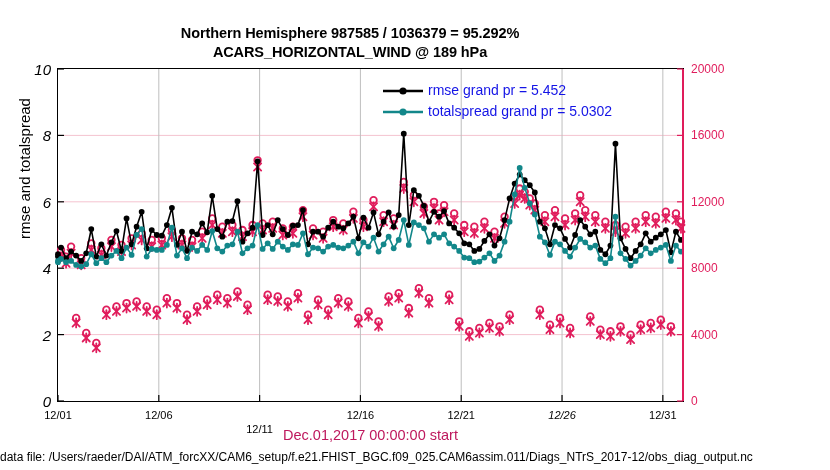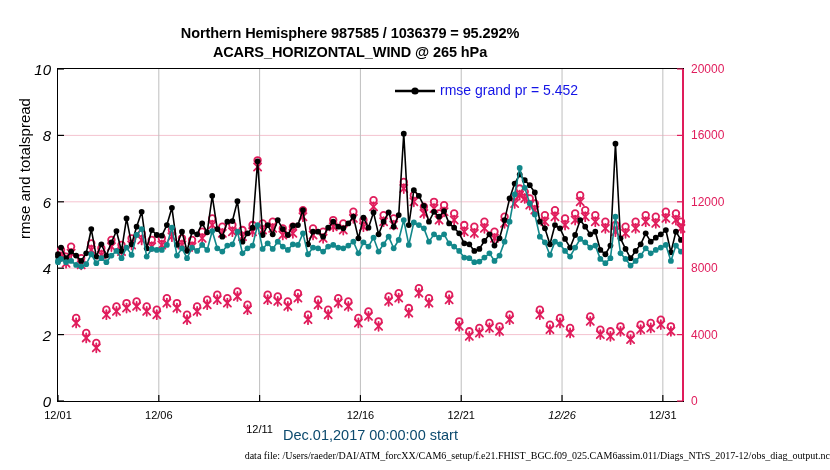--- a/index.html
+++ b/index.html
@@ -93,35 +93,35 @@
     color: #000;
     white-space: nowrap;
   }
   .xlabel {
     position: absolute;
     left: 57px;
     top: 427px;
     width: 627px;
     text-align: center;
     font-size: 14.5px;
-    color: #0c4a6e;
+    color: #be185d;
   }
   .footer-note {
     position: absolute;
     left: 0;
     top: 450px;
     width: 830px;
-    text-align: right;
-    font-size: 10px;
+    text-align: left;
+    font-size: 12px;
     color: #000;
-    font-family: Liberation Serif, serif;
+    font-family: Liberation Sans, sans-serif;
   }
   .legend {
     position: absolute;
-    left: 393px;
+    left: 381px;
     top: 80px;
     font-size: 14px;
     color: #1414E6;
     line-height: 21px;
   }
   .legend-row {
     display: flex;
     align-items: center;
     white-space: nowrap;
   }
@@ -133,21 +133,21 @@
   }
   .legend-text { display: inline-block; }
 </style>
 </head>
 <body>
 
 <div id="figure">
 
   <div class="title-block">
     <div>Northern Hemisphere 987585 / 1036379 = 95.292%</div>
-    <div class="title-line2">ACARS_HORIZONTAL_WIND @ 265 hPa</div>
+    <div class="title-line2">ACARS_HORIZONTAL_WIND @ 189 hPa</div>
   </div>
 
   <div class="plot-area" id="plot-area">
     <svg class="plot-svg" id="plot-svg" viewBox="0 0 627 334" preserveAspectRatio="none">
         <line x1="0" y1="267.2" x2="627" y2="267.2" stroke="#F4C3CF" stroke-width="1"></line>
         <line x1="0" y1="200.4" x2="627" y2="200.4" stroke="#F4C3CF" stroke-width="1"></line>
         <line x1="0" y1="133.6" x2="627" y2="133.6" stroke="#F4C3CF" stroke-width="1"></line>
         <line x1="0" y1="66.80000000000001" x2="627" y2="66.80000000000001" stroke="#F4C3CF" stroke-width="1"></line>
         <line x1="101.12903225806451" y1="0" x2="101.12903225806451" y2="334" stroke="#BDBDBD" stroke-width="1"></line>
         <line x1="202.25806451612902" y1="0" x2="202.25806451612902" y2="334" stroke="#BDBDBD" stroke-width="1"></line>
@@ -960,17 +960,24 @@
   <div class="xlabel">Dec.01,2017 00:00:00 start</div>
 
   <div class="legend">
     <div class="legend-row">
       <svg class="legend-sample" viewBox="0 0 44 14">
         <line x1="2" y1="7" x2="42" y2="7" stroke="#000000" stroke-width="2.4"></line>
         <circle cx="22" cy="7" r="3.6" fill="#000000"></circle>
       </svg>
       <span class="legend-text">rmse grand pr = 5.452</span>
     </div>
+    <div class="legend-row">
+      <svg class="legend-sample" viewBox="0 0 44 14">
+        <line x1="2" y1="7" x2="42" y2="7" stroke="#12878A" stroke-width="2.4"></line>
+        <circle cx="22" cy="7" r="3.6" fill="#12878A"></circle>
+      </svg>
+      <span class="legend-text">totalspread grand pr = 5.0302</span>
+    </div>
   </div>
 
   <div class="footer-note">data file: /Users/raeder/DAI/ATM_forcXX/CAM6_setup/f.e21.FHIST_BGC.f09_025.CAM6assim.011/Diags_NTrS_2017-12/obs_diag_output.nc</div>
 
 </div>
 
 </body></html>

